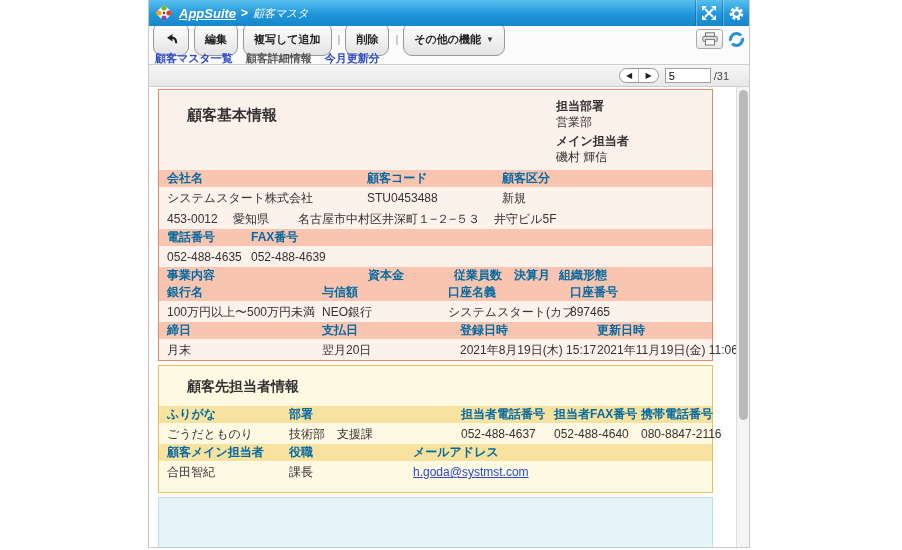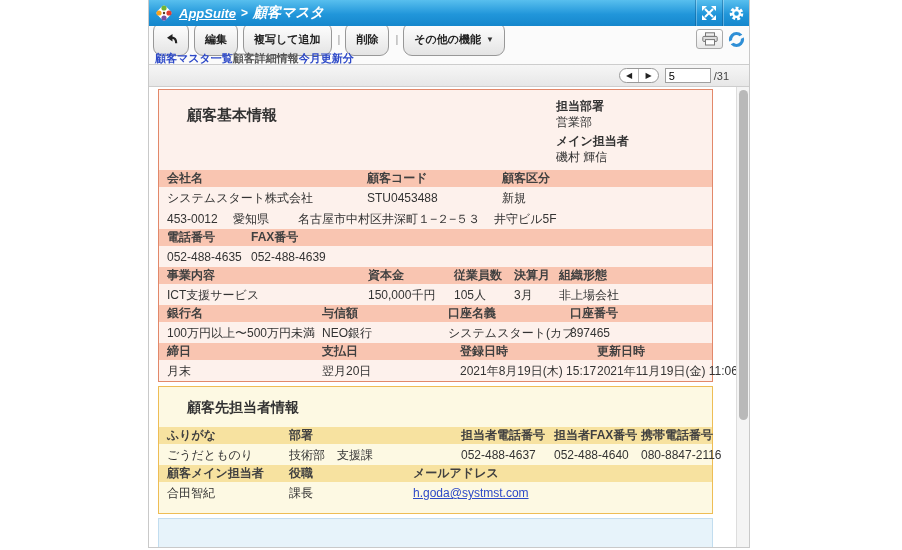--- a/index.html
+++ b/index.html
@@ -8,38 +8,38 @@
   .window{position:absolute;left:148px;top:0;width:602px;height:548px;
     border-left:1px solid #c9c9c9;border-right:1px solid #c9c9c9;border-bottom:1px solid #c9c9c9;
     background:#fff;overflow:hidden;}
   
   .titlebar{height:26px;background:linear-gradient(#58bfee,#2196da 55%,#1587cc);
     display:flex;align-items:center;position:relative;}
   .logo{margin-left:5px;display:flex;align-items:center;}
   .app-name{color:#fff;font-weight:bold;font-style:italic;font-size:13px;
     text-decoration:underline;margin-left:5px;cursor:pointer;}
   .crumb-sep{color:#fff;font-weight:bold;margin:0 5px;font-size:12px;}
-  .page-title{color:#fff;font-weight:bold;font-style:italic;font-size:14px;}
+  .page-title{color:#fff;font-weight:normal;font-style:italic;font-size:11px;}
   .tb-buttons{position:absolute;right:0;top:0;height:26px;display:flex;}
   .tb-btn{width:27px;height:26px;display:flex;align-items:center;justify-content:center;
     border-left:1px solid rgba(8,76,124,.4);box-shadow:inset 1px 0 0 rgba(255,255,255,.3);cursor:pointer;}
   
   .toolrow{background:#fbfbfb;height:38px;padding:4px 4px 0;}
   .btnbar{display:flex;align-items:center;height:18px;}
   .btn{height:34px;padding:0 10px;border:1px solid #989898;border-radius:9px;
     background:linear-gradient(#ffffff,#e4e4e4);font-size:11px;font-weight:bold;color:#222;
     display:inline-flex;align-items:center;margin-right:5px;cursor:pointer;white-space:nowrap;}
   .btn .caret{font-size:8px;margin-left:5px;color:#333;}
   .tsep{color:#999;font-size:11px;margin:0 5px 0 1px;}
   .spacer{flex:1;}
   .print-btn{width:27px;height:20px;border:1px solid #aaa;border-radius:3px;
     background:linear-gradient(#fff,#e8e8e8);display:flex;align-items:center;justify-content:center;
     margin-right:4px;cursor:pointer;}
   .sync{width:18px;height:18px;display:flex;align-items:center;justify-content:center;cursor:pointer;}
-  .navlinks{display:flex;padding:4px 2px 0;font-size:11px;font-weight:bold;line-height:12px;}
+  .navlinks{display:flex;gap:13px;padding:4px 2px 0;font-size:11px;font-weight:bold;line-height:12px;}
   .navlink{color:#2d49c8;cursor:pointer;}
   .navlink.active{color:#555;cursor:default;}
   
   .pagebar{height:23px;background:linear-gradient(#f6f6f6,#e7e7e7);
     border-top:1px solid #cdcdcd;border-bottom:1px solid #cdcdcd;
     display:flex;align-items:center;justify-content:flex-end;padding-right:20px;}
   .pager{display:flex;width:40px;height:15px;border:1px solid #999;border-radius:8px;
     background:#fff;overflow:hidden;margin-right:6px;}
   .pager span{flex:1;text-align:center;font-size:8px;line-height:14px;color:#222;cursor:pointer;}
   .pager span:first-child{border-right:1px solid #bbb;}
@@ -55,21 +55,21 @@
   .box.pink{margin-top:2px;border:1px solid #e2886a;background:#fdf1ec;}
   .box.yellow{margin-top:4px;border:1px solid #eebd55;background:#fdf9e3;padding-bottom:10px;}
   .box.blue{margin-top:4px;border:1px solid #c2ddef;background:#e7f3fa;height:60px;position:relative;}
   .bhead{position:relative;height:80px;}
   .sec-heading{position:absolute;left:28px;top:16px;font-size:15px;font-weight:bold;color:#333;}
   .side{position:absolute;left:397px;top:8px;font-size:12px;color:#333;}
   .side .sl{font-weight:bold;line-height:16px;}
   .side .sv{line-height:16px;margin-bottom:3px;}
   .chead{position:relative;height:40px;}
   .chead .sec-heading{top:12px;font-size:14px;}
-  .band{display:grid;height:17px;align-items:center;font-size:12px;font-weight:bold;color:#404040;white-space:nowrap;}
+  .band{display:grid;height:17px;align-items:center;font-size:12px;font-weight:bold;color:#0369a1;white-space:nowrap;}
   .pink .band{background:#f9c5b1;}
   .yellow .band{background:#f7e2a0;}
   .vals{display:grid;padding:4px 0 3px;font-size:12px;color:#333;white-space:nowrap;line-height:14px;border-radius:9px;}
   .band>span,.vals>span{padding-left:8px;}
   .r1{grid-template-columns:200px 135px 1fr;}
   .r2{grid-template-columns:66px 65px 196px 1fr;}
   .r3{grid-template-columns:84px 1fr;}
   .r4{grid-template-columns:201px 86px 60px 45px 1fr;}
   .r5{grid-template-columns:155px 126px 122px 1fr;}
   .r6{grid-template-columns:155px 138px 137px 1fr;}
@@ -210,27 +210,20 @@
       </div>
 
       <div>
         <div class="band r4">
           <span>事業内容</span>
           <span>資本金</span>
           <span>従業員数</span>
           <span>決算月</span>
           <span>組織形態</span>
         </div>
-        <div class="vals r4">
-          <span>ICT支援サービス</span>
-          <span>150,000千円</span>
-          <span>105人</span>
-          <span>3月</span>
-          <span>非上場会社</span>
-        </div>
       </div>
 
       <div>
         <div class="band r5">
           <span>銀行名</span>
           <span>与信額</span>
           <span>口座名義</span>
           <span>口座番号</span>
         </div>
         <div class="vals r5">

